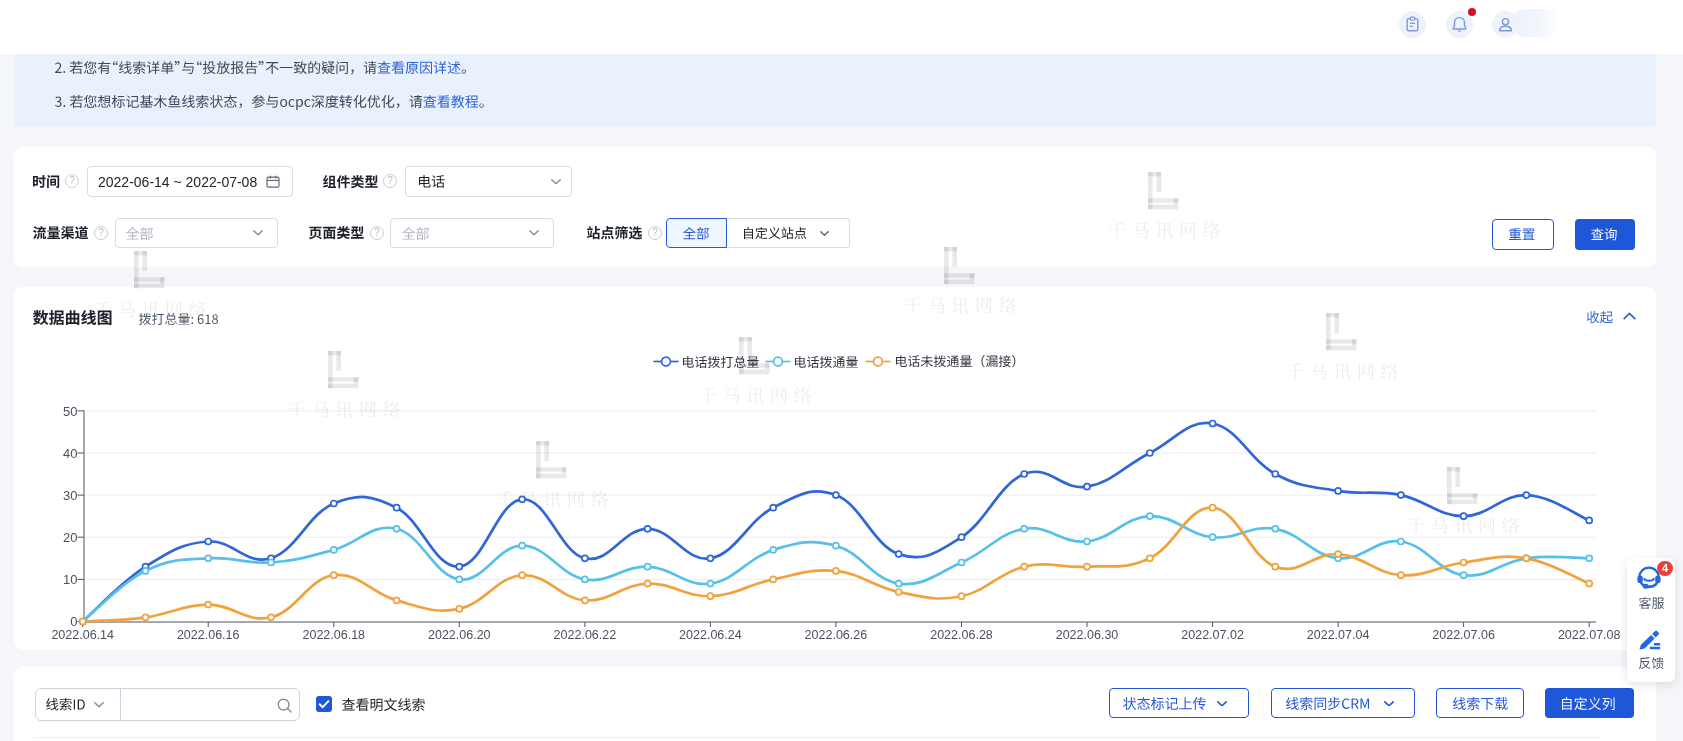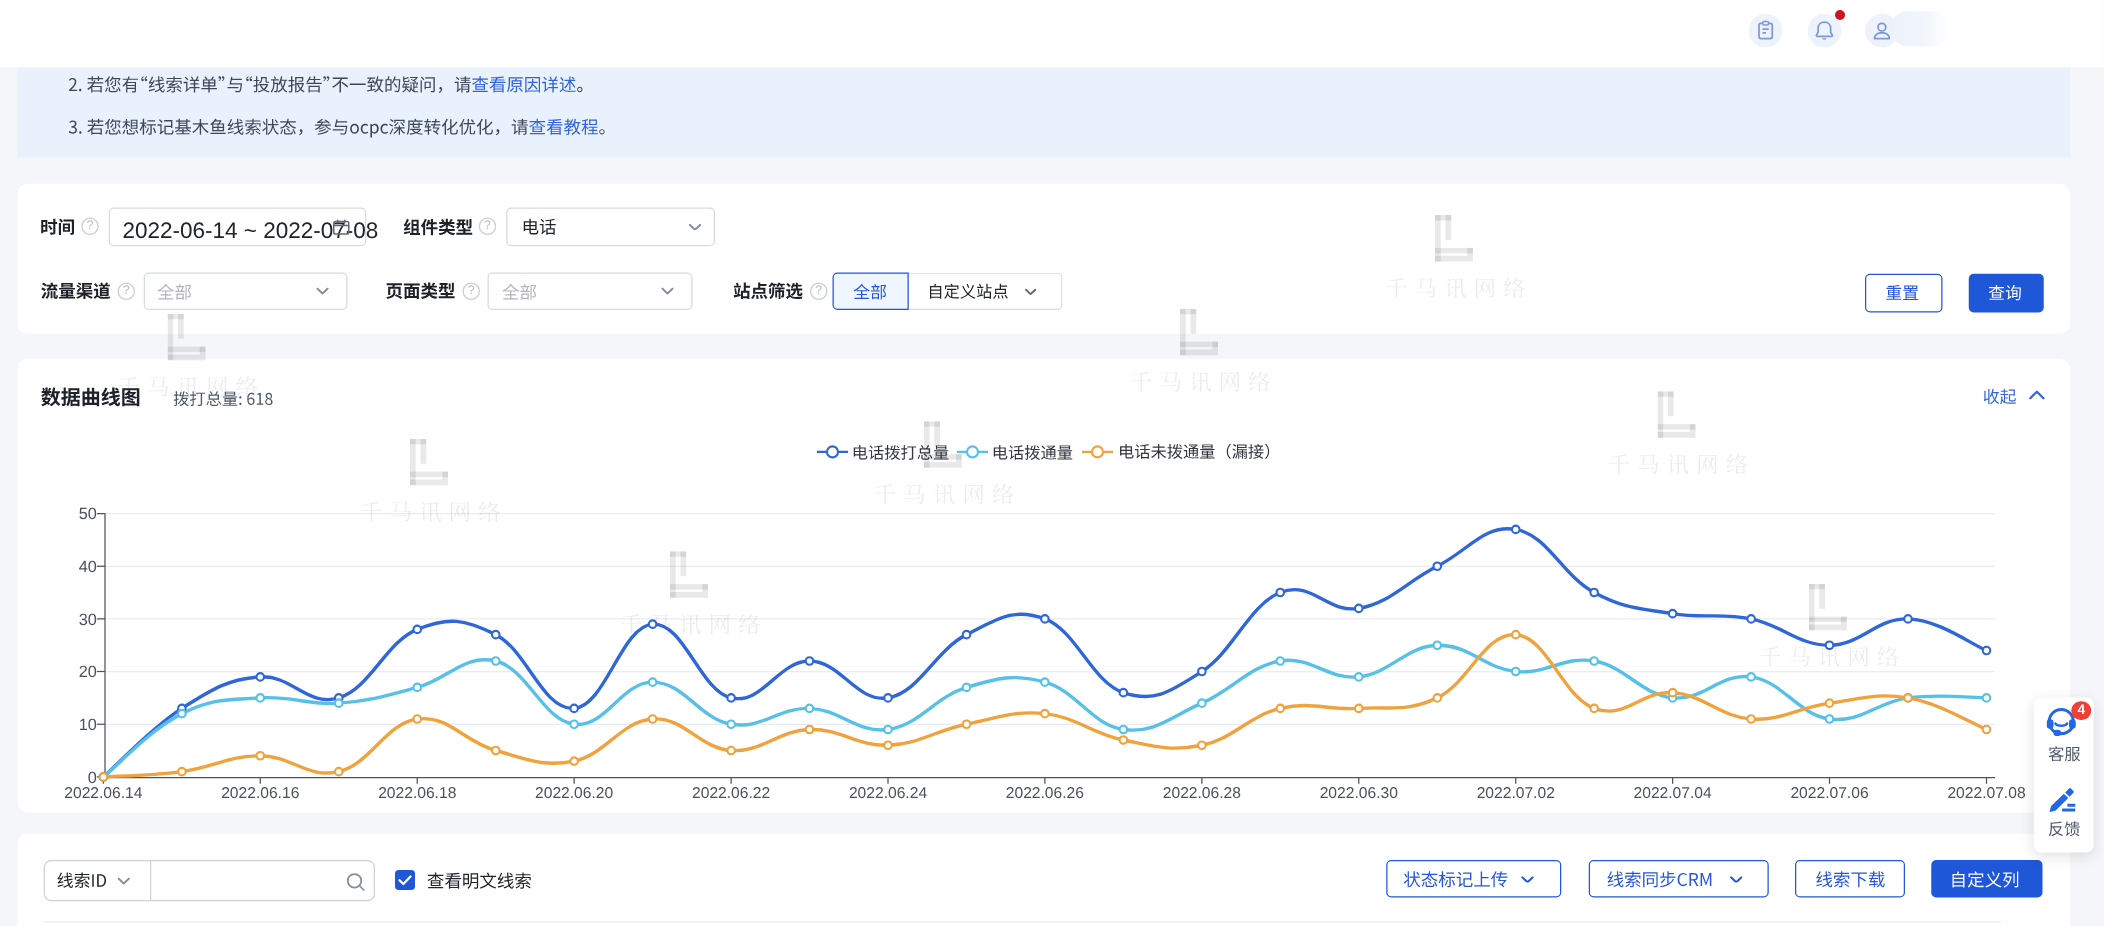--- a/index.html
+++ b/index.html
@@ -141,21 +141,21 @@
     <svg style="position:absolute;left:1406.0px;top:514.7px" width="114.9" height="20.5" viewBox="0 0 114.9 20.5">
       <path transform="translate(1.1,17.1)" d="M15.5 -9.1 14.5 -7.9H9.6V-12.8C11.4 -13.1 13 -13.4 14.4 -13.6C14.9 -13.5 15.2 -13.5 15.3 -13.6L14 -14.9C11.4 -13.9 6.3 -12.9 2.2 -12.6L2.2 -12.2C4.2 -12.3 6.4 -12.4 8.4 -12.7V-7.9H0.9L1 -7.3H8.4V1.4H8.6C9.2 1.4 9.6 1.1 9.6 1V-7.3H16.8C17 -7.3 17.2 -7.4 17.2 -7.6C16.6 -8.2 15.5 -9.1 15.5 -9.1Z M35.7 -4.7 34.8 -3.7H24.7L24.8 -3.1H36.8C37 -3.1 37.2 -3.2 37.3 -3.4C36.6 -4 35.7 -4.7 35.7 -4.7ZM30.4 -12.3 28.6 -12.7C28.5 -11.4 28.1 -8.7 27.8 -7.1C27.5 -7.1 27.2 -6.9 27.1 -6.8L28.4 -5.8L29 -6.4H38.7C38.5 -2.8 38.1 -0.6 37.6 -0.2C37.5 -0 37.3 0 37 0C36.6 0 35.5 -0.1 34.8 -0.1L34.8 0.2C35.4 0.3 36 0.4 36.3 0.6C36.6 0.8 36.6 1.1 36.6 1.4C37.4 1.4 38 1.3 38.5 0.8C39.3 0.1 39.7 -2.2 39.9 -6.3C40.2 -6.3 40.5 -6.4 40.6 -6.6L39.2 -7.7L38.5 -7H36.7C37 -9.1 37.3 -11.9 37.4 -13.4C37.8 -13.5 38.1 -13.6 38.3 -13.7L36.8 -14.9L36.1 -14.2H26L26.2 -13.6H36.3C36.1 -11.8 35.8 -9.1 35.4 -7H28.9C29.2 -8.4 29.5 -10.6 29.7 -11.9C30.1 -11.9 30.3 -12 30.4 -12.3Z M49.3 -15 49.1 -14.9C49.9 -14.1 50.9 -12.7 51.2 -11.7C52.4 -10.8 53.2 -13.4 49.3 -15ZM51.5 -9.6C51.9 -9.6 52.1 -9.8 52.2 -9.9L51 -10.9L50.4 -10.2H47.9L48.1 -9.7H50.4V-1.8C50.4 -1.4 50.3 -1.3 49.8 -1L50.5 0.4C50.7 0.4 50.9 0.2 51 -0.1C52.3 -1.4 53.5 -2.7 54.1 -3.3L53.9 -3.6L51.5 -1.9ZM59 -8.8 58.3 -7.8H57.1V-13.2H60.7C60.6 -7.5 60.6 -1.1 62.9 0.8C63.5 1.3 64.2 1.6 64.6 1.2C64.7 1 64.6 0.6 64.3 0.1L64.6 -2.7L64.3 -2.8C64.2 -2.1 64 -1.4 63.8 -0.8C63.7 -0.5 63.6 -0.5 63.5 -0.6C61.7 -2.1 61.7 -8.6 61.9 -12.9C62.3 -13 62.6 -13.1 62.7 -13.2L61.2 -14.5L60.5 -13.7H52.9L53.1 -13.2H55.9V-7.8H52.5L52.7 -7.2H55.9V1.3H56.1C56.7 1.3 57.1 1 57.1 0.9V-7.2H59.9C60.2 -7.2 60.3 -7.3 60.3 -7.5C59.9 -8 59 -8.8 59 -8.8Z M85.2 -12 83.3 -12.4C83.1 -11.2 82.8 -9.8 82.3 -8.3C81.8 -9.2 81 -10.2 80.1 -11.2L79.8 -11C80.7 -9.9 81.4 -8.5 82 -7.2C81.3 -5 80.2 -2.8 78.9 -1.1L79.1 -0.9C80.6 -2.3 81.7 -4 82.5 -5.8C83 -4.5 83.3 -3.3 83.5 -2.3C84.5 -1.5 84.9 -3.7 83.1 -7.1C83.7 -8.7 84.1 -10.3 84.5 -11.7C85 -11.7 85.1 -11.8 85.2 -12ZM80 -12 78.1 -12.4C77.9 -11.2 77.6 -9.9 77.3 -8.5C76.6 -9.3 75.8 -10.2 74.7 -11.2L74.5 -11C75.5 -10 76.3 -8.7 77 -7.4C76.3 -5.3 75.4 -3.1 74.3 -1.5L74.5 -1.3C75.8 -2.7 76.8 -4.4 77.5 -6.1C78 -5.1 78.3 -4.1 78.6 -3.3C79.5 -2.6 79.8 -4.5 78.1 -7.4C78.6 -8.9 79 -10.4 79.3 -11.6C79.8 -11.7 79.9 -11.8 80 -12ZM73.9 0.9V-13.4H85.7V-0.4C85.7 -0.1 85.6 0 85.1 0C84.7 0 82.3 -0.1 82.3 -0.1V0.1C83.3 0.3 83.9 0.4 84.2 0.6C84.5 0.8 84.7 1.1 84.8 1.4C86.6 1.2 86.9 0.6 86.9 -0.3V-13.2C87.2 -13.3 87.5 -13.4 87.6 -13.5L86.1 -14.7L85.5 -13.9H74L72.7 -14.5V1.4H73C73.5 1.4 73.9 1.1 73.9 0.9Z M95.3 -1.3 96 0.3C96.2 0.2 96.3 0.1 96.4 -0.1C98.6 -1.1 100.2 -2 101.3 -2.6L101.3 -2.8C98.9 -2.1 96.4 -1.5 95.3 -1.3ZM99.7 -14.3 98 -15C97.6 -13.7 96.4 -11.1 95.5 -10.1C95.4 -10 95.1 -9.9 95.1 -9.9L95.7 -8.3C95.8 -8.4 95.9 -8.4 96 -8.6C96.9 -8.8 97.9 -9.1 98.6 -9.4C97.7 -7.9 96.6 -6.4 95.7 -5.5C95.6 -5.4 95.2 -5.3 95.2 -5.3L95.8 -3.7C95.9 -3.8 96.1 -3.9 96.2 -4C98.2 -4.7 100.1 -5.4 101.1 -5.8L101 -6.1C99.3 -5.8 97.5 -5.5 96.4 -5.3C98.1 -6.9 100 -9.3 101 -10.9C101.3 -10.8 101.6 -10.9 101.7 -11.1L100.1 -12C99.8 -11.4 99.4 -10.7 99 -9.9C97.9 -9.9 96.8 -9.8 96 -9.8C97.2 -11 98.4 -12.7 99.1 -14C99.4 -13.9 99.7 -14.1 99.7 -14.3ZM105.8 -14.5 104 -15.1C103.4 -12.5 102.2 -10.2 101 -8.6L101.3 -8.4C102.1 -9.1 102.9 -10.1 103.6 -11.2C104.2 -10.2 104.9 -9.2 105.7 -8.4C104.4 -7.1 102.8 -6 100.9 -5.2L101 -4.9C101.6 -5.1 102.2 -5.3 102.7 -5.5V1.4H102.9C103.5 1.4 103.9 1.1 103.9 1V0.2H108.4V1.2H108.6C109.1 1.2 109.6 1 109.6 0.9V-4.6C109.9 -4.6 110.1 -4.7 110.2 -4.9L108.9 -5.9L108.4 -5.2H104.1L103 -5.7C104.3 -6.2 105.4 -6.9 106.3 -7.8C107.5 -6.7 109 -5.8 110.8 -5.2C110.9 -5.7 111.3 -6 111.8 -6.2L111.8 -6.4C109.9 -6.8 108.4 -7.5 107.1 -8.4C108.2 -9.5 109.1 -10.8 109.8 -12.2C110.2 -12.2 110.4 -12.3 110.5 -12.4L109.3 -13.6L108.5 -12.9H104.6C104.7 -13.3 104.9 -13.7 105.1 -14.1C105.5 -14.1 105.7 -14.3 105.8 -14.5ZM103.9 -11.6 104.3 -12.3H108.5C107.9 -11.1 107.2 -10 106.3 -9C105.3 -9.7 104.5 -10.6 103.9 -11.6ZM103.9 -0.4V-4.7H108.4V-0.4Z" fill="rgba(0,0,0,0.075)"></path>
     </svg>
   </div>
 <div class="card" style="top:147px;height:120px"></div>
 <svg style="position:absolute;left:31.0px;top:173.0px" width="30.2" height="17.0" viewBox="0 0 30.2 17.0">
     <path transform="translate(1.1,13.8)" d="M6.4 -6C7.1 -5 8 -3.6 8.4 -2.8L9.9 -3.6C9.5 -4.4 8.5 -5.8 7.8 -6.7ZM4.2 -5.4V-2.8H2.5V-5.4ZM4.2 -6.9H2.5V-9.3H4.2ZM0.9 -10.8V-0.2H2.5V-1.3H5.8V-10.8ZM10.5 -11.8V-9.3H6.3V-7.6H10.5V-1C10.5 -0.7 10.3 -0.6 10 -0.6C9.7 -0.6 8.7 -0.6 7.7 -0.7C8 -0.2 8.2 0.6 8.3 1C9.7 1.1 10.7 1 11.3 0.7C11.9 0.5 12.2 0 12.2 -1V-7.6H13.6V-9.3H12.2V-11.8Z M15 -8.5V1.2H16.7V-8.5ZM15.2 -11C15.8 -10.3 16.5 -9.4 16.8 -8.8L18.3 -9.7C17.9 -10.3 17.2 -11.2 16.5 -11.8ZM19.7 -3.9H22.4V-2.6H19.7ZM19.7 -6.6H22.4V-5.3H19.7ZM18.2 -8V-1.3H23.9V-8ZM18.7 -11.2V-9.6H25.4V-0.6C25.4 -0.4 25.3 -0.3 25.2 -0.3C25 -0.3 24.5 -0.3 24 -0.3C24.2 0.1 24.4 0.7 24.5 1.2C25.4 1.2 26.1 1.1 26.5 0.9C27 0.6 27.1 0.2 27.1 -0.6V-11.2Z" fill="#1d2129"></path>
   </svg>
 <div class="qm" style="left:65px;top:174px">?</div>
 <div class="inp" style="left:87px;top:166px;width:206px;height:31px"></div>
-<div class="abs" style="left:98px;top:174px;font-size:18px;color:#20242b">2022-06-14 ~ 2022-07-08</div>
+<div class="abs" style="left:98px;top:174px;font-size:14px;color:#20242b">2022-06-14 ~ 2022-07-08</div>
 <svg class="abs" style="left:266px;top:175px" width="14" height="13" viewBox="0 0 14 13">
     <rect x="1" y="2.2" width="12" height="10" rx="1.5" fill="none" stroke="#5f6674" stroke-width="1.2"></rect>
     <line x1="4.2" y1="0.8" x2="4.2" y2="3.6" stroke="#5f6674" stroke-width="1.2"></line>
     <line x1="9.8" y1="0.8" x2="9.8" y2="3.6" stroke="#5f6674" stroke-width="1.2"></line>
     <line x1="1" y1="5.4" x2="13" y2="5.4" stroke="#5f6674" stroke-width="1.1"></line>
   </svg>
 <svg style="position:absolute;left:321.0px;top:172.9px" width="58.9" height="17.2" viewBox="0 0 58.9 17.2">
     <path transform="translate(1.5,14.0)" d="M0.6 -1.1 0.9 0.5C2.3 0.1 4 -0.3 5.7 -0.8L5.5 -2.2C3.7 -1.8 1.8 -1.3 0.6 -1.1ZM6.7 -11.2V-0.5H5.4V1H13.5V-0.5H12.4V-11.2ZM8.2 -0.5V-2.6H10.8V-0.5ZM8.2 -6.2H10.8V-4.1H8.2ZM8.2 -7.7V-9.7H10.8V-7.7ZM1 -5.8C1.2 -5.9 1.6 -6 2.9 -6.1C2.4 -5.4 2 -4.9 1.7 -4.7C1.3 -4.2 1 -3.9 0.6 -3.8C0.8 -3.4 1 -2.7 1.1 -2.4C1.5 -2.6 2 -2.7 5.7 -3.4C5.7 -3.8 5.7 -4.4 5.7 -4.8L3.2 -4.4C4.2 -5.5 5.2 -6.8 6 -8.2L4.7 -9C4.4 -8.5 4.2 -8 3.9 -7.5L2.5 -7.4C3.3 -8.6 4.1 -9.9 4.6 -11.2L3.1 -12C2.6 -10.3 1.6 -8.5 1.3 -8.1C1 -7.6 0.8 -7.4 0.5 -7.3C0.6 -6.9 0.9 -6.1 1 -5.8Z M18.4 -5.1V-3.5H22.2V1.2H23.9V-3.5H27.5V-5.1H23.9V-7.5H26.9V-9.2H23.9V-11.7H22.2V-9.2H21.1C21.2 -9.7 21.4 -10.2 21.5 -10.8L19.8 -11.1C19.5 -9.4 18.9 -7.6 18.2 -6.5C18.6 -6.3 19.3 -6 19.6 -5.7C19.9 -6.2 20.2 -6.8 20.5 -7.5H22.2V-5.1ZM17.4 -11.8C16.7 -9.8 15.5 -7.8 14.3 -6.6C14.5 -6.2 15 -5.2 15.2 -4.8C15.4 -5.1 15.7 -5.5 16 -5.8V1.2H17.6V-8.3C18.1 -9.3 18.6 -10.3 19 -11.3Z M30.3 -11C30.7 -10.5 31.2 -9.8 31.5 -9.3H28.9V-7.8H32.8C31.7 -6.9 30.1 -6.2 28.5 -5.8C28.9 -5.5 29.4 -4.8 29.6 -4.4C31.3 -4.9 32.9 -5.8 34.1 -7V-5.2H35.8V-6.7C37.5 -5.9 39.4 -5 40.4 -4.4L41.2 -5.8C40.2 -6.3 38.4 -7.1 36.9 -7.8H41.1V-9.3H38.3C38.8 -9.8 39.4 -10.5 39.9 -11.2L38.1 -11.7C37.8 -11.1 37.3 -10.2 36.8 -9.7L37.9 -9.3H35.8V-11.9H34.1V-9.3H32.2L33.2 -9.7C32.9 -10.3 32.3 -11.1 31.7 -11.7ZM34.1 -5C34.1 -4.5 34 -4.2 33.9 -3.8H28.8V-2.2H33.3C32.6 -1.3 31.2 -0.7 28.4 -0.3C28.8 0.1 29.2 0.8 29.3 1.3C32.6 0.7 34.2 -0.3 35 -1.7C36.2 -0 37.9 0.9 40.6 1.2C40.8 0.7 41.3 0 41.6 -0.4C39.3 -0.5 37.6 -1.1 36.5 -2.2H41.3V-3.8H35.7C35.8 -4.2 35.8 -4.6 35.9 -5Z M50.6 -11.1V-6.3H52.1V-11.1ZM53.1 -11.7V-5.8C53.1 -5.6 53.1 -5.5 52.9 -5.5C52.7 -5.5 52 -5.5 51.3 -5.5C51.5 -5.1 51.8 -4.5 51.8 -4.1C52.8 -4.1 53.5 -4.1 54.1 -4.3C54.6 -4.6 54.7 -5 54.7 -5.7V-11.7ZM47.1 -9.9V-8.5H45.9V-9.9ZM44.1 -3.4V-1.9H48.1V-0.8H42.6V0.8H55.3V-0.8H49.9V-1.9H53.9V-3.4H49.9V-4.5H48.7V-7H50V-8.5H48.7V-9.9H49.7V-11.4H43.3V-9.9H44.4V-8.5H42.8V-7H44.2C44 -6.3 43.5 -5.6 42.5 -5.1C42.8 -4.8 43.4 -4.2 43.6 -3.9C45 -4.7 45.6 -5.8 45.8 -7H47.1V-4.3H48.1V-3.4Z" fill="#1d2129"></path>
   </svg>
 <div class="qm" style="left:383px;top:174px">?</div>

